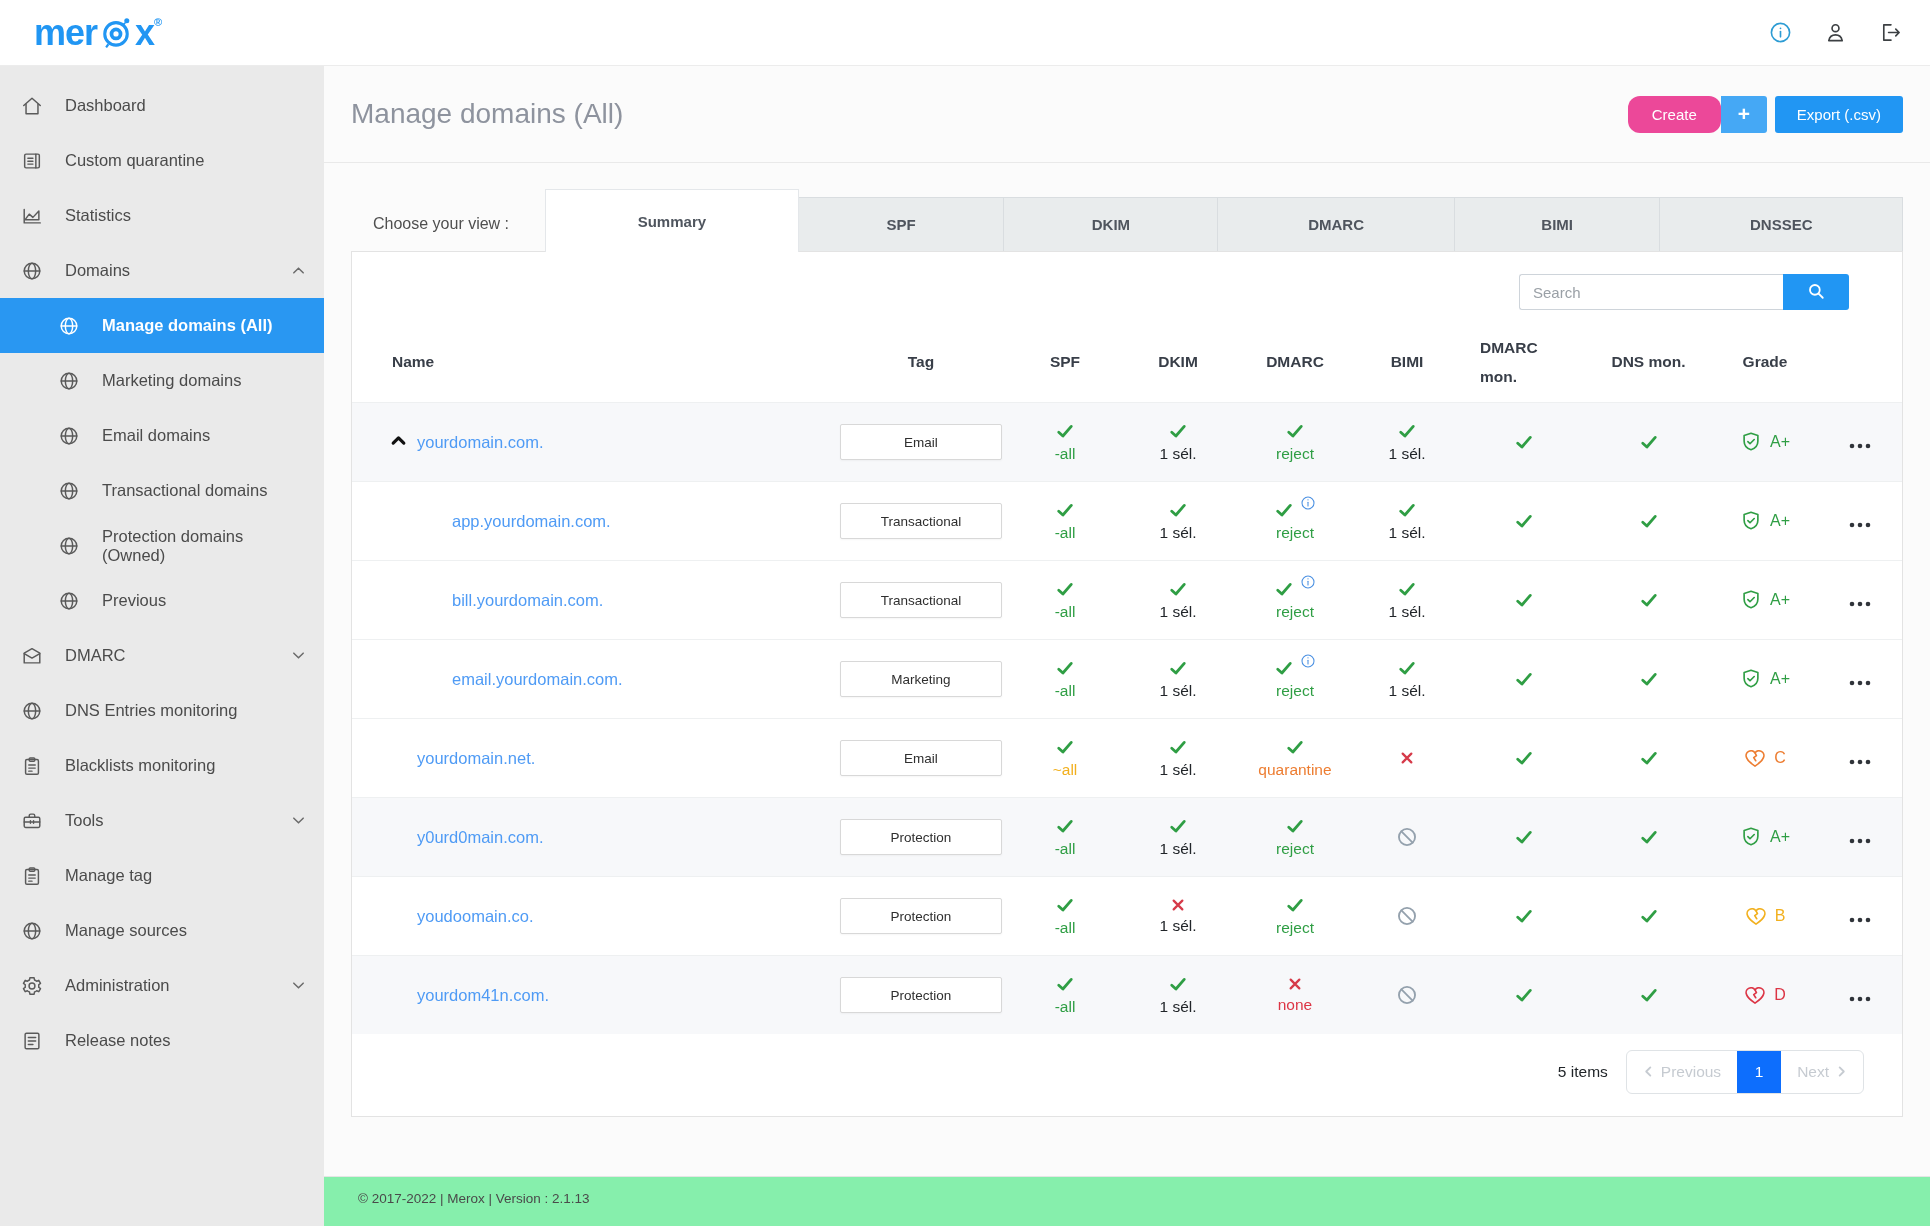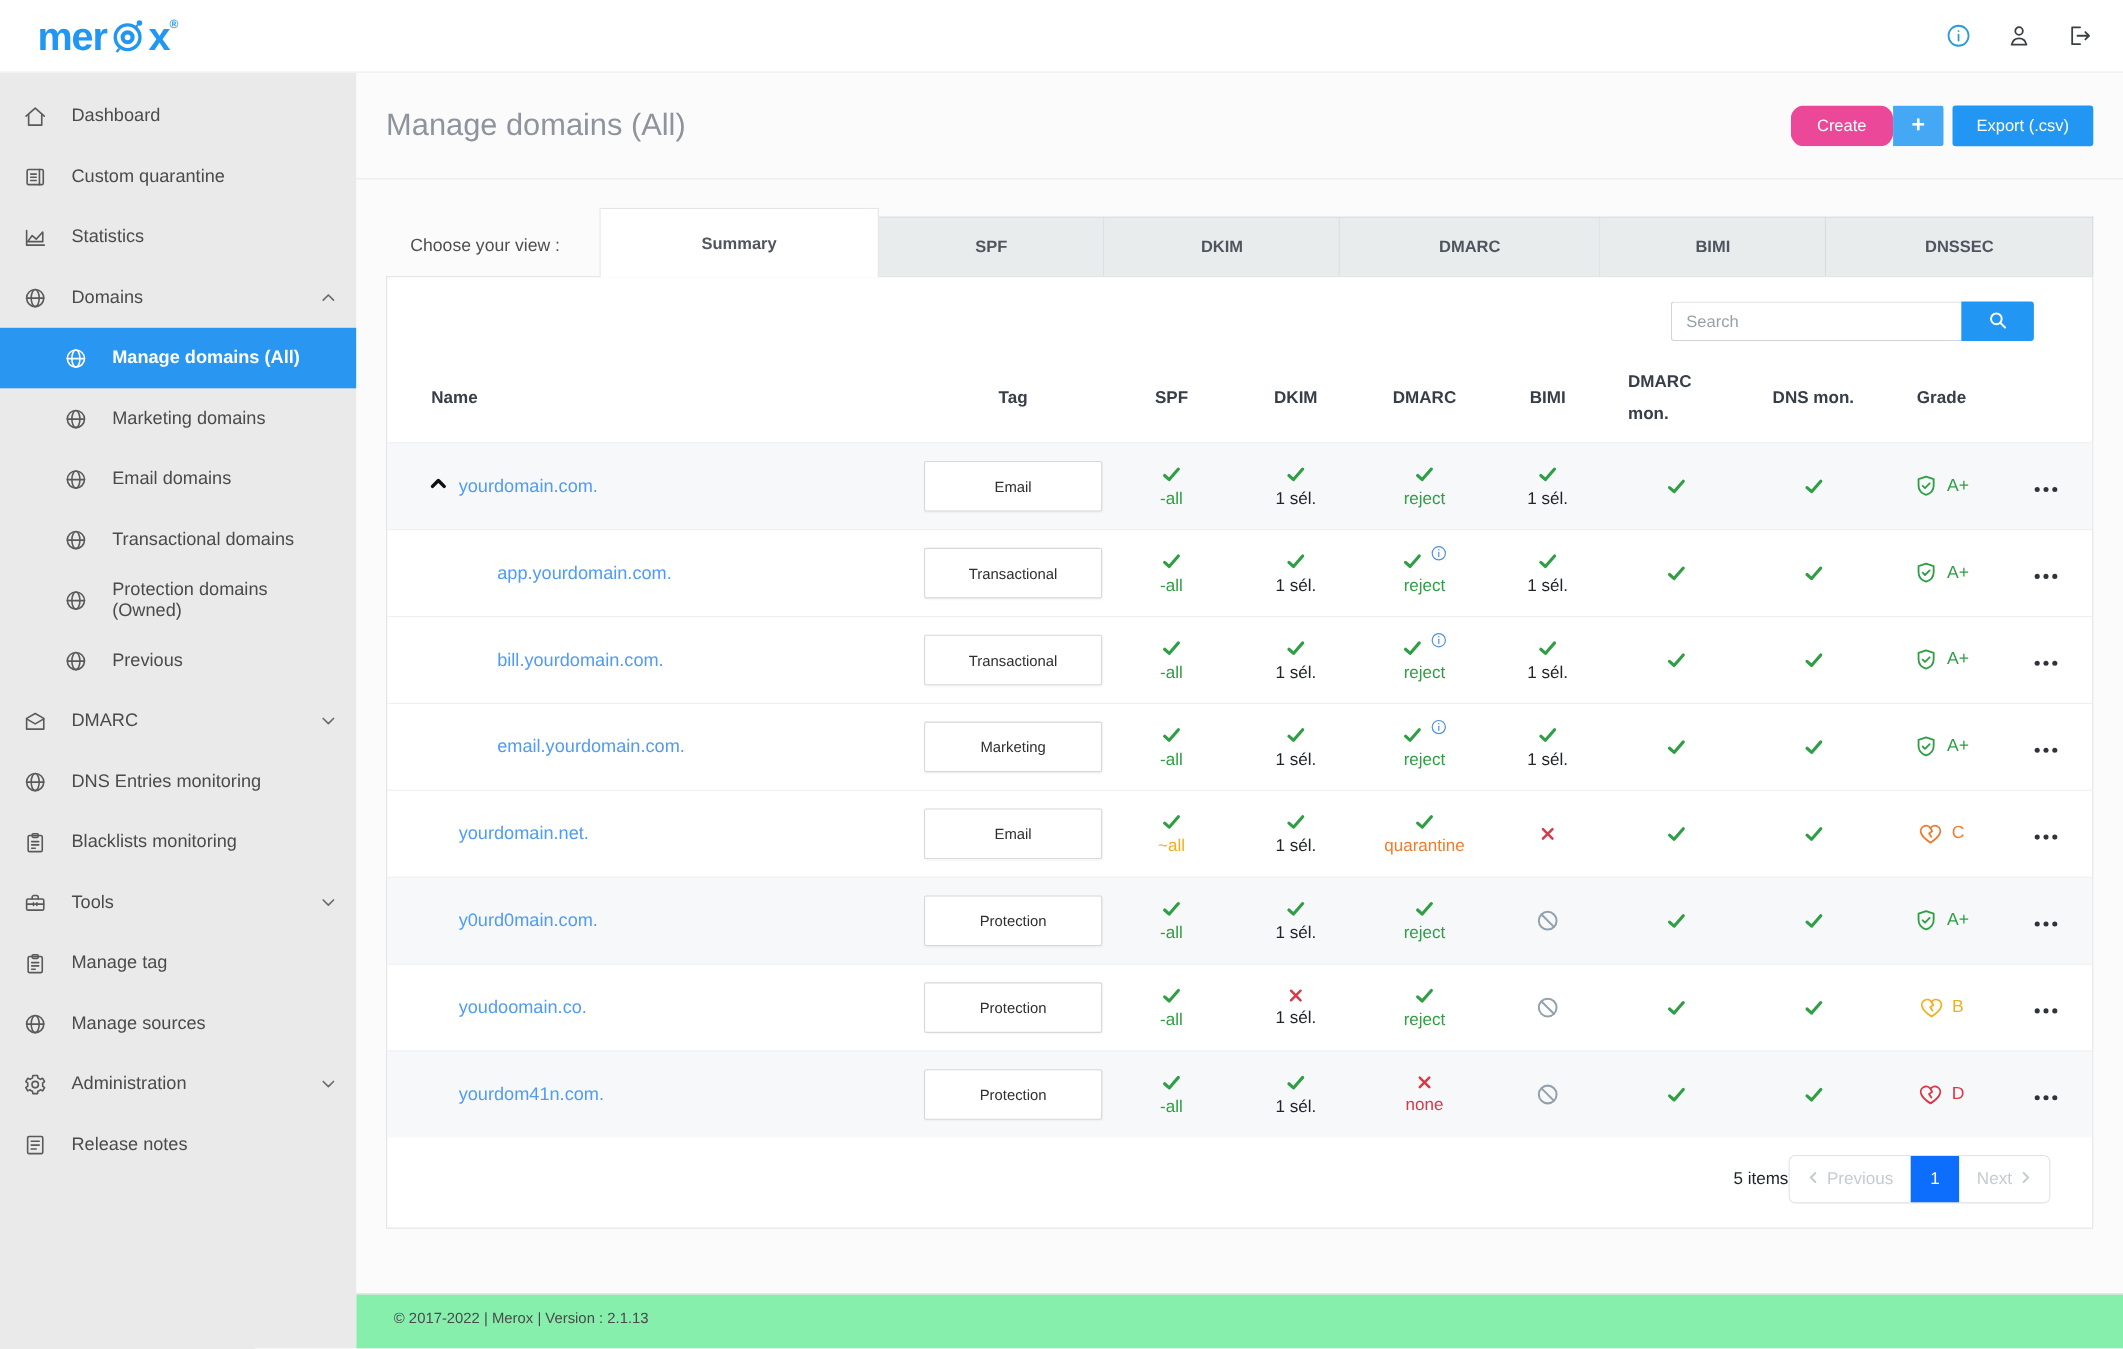--- a/index.html
+++ b/index.html
@@ -67,21 +67,21 @@
   .th.dmarcmon { text-align:left; padding-left:18px; }
   .th.dmarcmon .wrapbox { width:72px; line-height:1.9; }
   .tbl-row { min-height:79px; border-top:1px solid #eef0f1; font-size:15.5px; }
   .tbl-row.striped { background:#f7f8fa; }
   .cell { display:flex; flex-direction:column; align-items:center; justify-content:center; gap:4px; padding:8px 0; position:relative; }
   .cell.name { flex-direction:row; justify-content:flex-start; padding-left:38px; gap:0; }
   .indent-sp { flex-shrink:0; }
   .chev-box { width:27px; color:#111; cursor:pointer; }
   .chev-box svg { width:17px; height:17px; fill:none; stroke:currentColor; stroke-width:3; stroke-linecap:round; stroke-linejoin:round; }
   .domain-link { color:#4f9bf5; font-size:16.5px; cursor:pointer; }
-  .tag-box { border:1px solid #d8d8d8; background:#fff; border-radius:2px; width:162px; height:46px; display:flex; align-items:center; justify-content:center; font-size:13.5px; color:#2f2f2f; box-shadow:0 1px 2px rgba(0,0,0,0.04); }
+  .tag-box { border:1px solid #d8d8d8; background:#fff; border-radius:2px; width:162px; height:36px; display:flex; align-items:center; justify-content:center; font-size:13.5px; color:#2f2f2f; box-shadow:0 1px 2px rgba(0,0,0,0.04); }
   .mark-row { display:flex; align-items:flex-start; }
   .mk { display:inline-block; }
   .mk svg { fill:none; stroke:currentColor; stroke-linecap:round; stroke-linejoin:round; }
   .mk-check { width:20px; height:20px; color:#2f9e44; }
   .mk-check svg { stroke-width:3.4; }
   .mk-x { width:16px; height:16px; color:#d63a49; }
   .mk-x svg { stroke-width:3.4; }
   .mk-ban { width:22px; height:22px; color:#94a1ad; }
   .mk-ban svg { stroke-width:2; }
   .mk-info { width:16px; height:16px; color:#4a90e2; margin-left:6px; margin-top:-5px; cursor:pointer; }
@@ -93,21 +93,21 @@
   .t-green { color:#2f9e44; }
   .t-dark { color:#212529; }
   .t-gold { color:#f2b01e; }
   .t-orange { color:#ed7d31; }
   .t-red { color:#dc3545; }
   .grade-cell { flex-direction:row; gap:8px; font-size:16px; }
   .dots { width:24px; height:10px; cursor:pointer; }
   .dots svg { width:100%; height:100%; fill:#30343a; }
 
   
-  .pager-row { display:flex; align-items:center; justify-content:flex-end; padding:16px 38px 22px; gap:0; }
+  .pager-row { display:flex; align-items:center; justify-content:flex-end; padding:16px 38px 22px; gap:18px; }
   .items-count { font-size:15.5px; color:#212529; }
   .pager { display:flex; align-items:center; border:1px solid #dfe3e6; border-radius:6px; overflow:hidden; height:44px; background:#fff; }
   .pg-btn { padding:0 16px; color:#c6cbd1; font-size:15.5px; display:flex; align-items:center; gap:7px; height:100%; cursor:default; background:none; border:none; font-family:inherit; }
   .pg-btn svg { width:11px; height:11px; fill:none; stroke:#c6cbd1; stroke-width:2; stroke-linecap:round; stroke-linejoin:round; }
   .pg-page { width:44px; height:44px; background:#0d6efd; color:#fff; display:flex; align-items:center; justify-content:center; font-size:15.5px; cursor:pointer; }
 
   
   .footer { margin-top:auto; border-top:1px solid #e5e5e5; background:#86efac; padding:14px 34px 20px; font-size:13.5px; color:#4a4a4a; }
 </style>
 </head>

